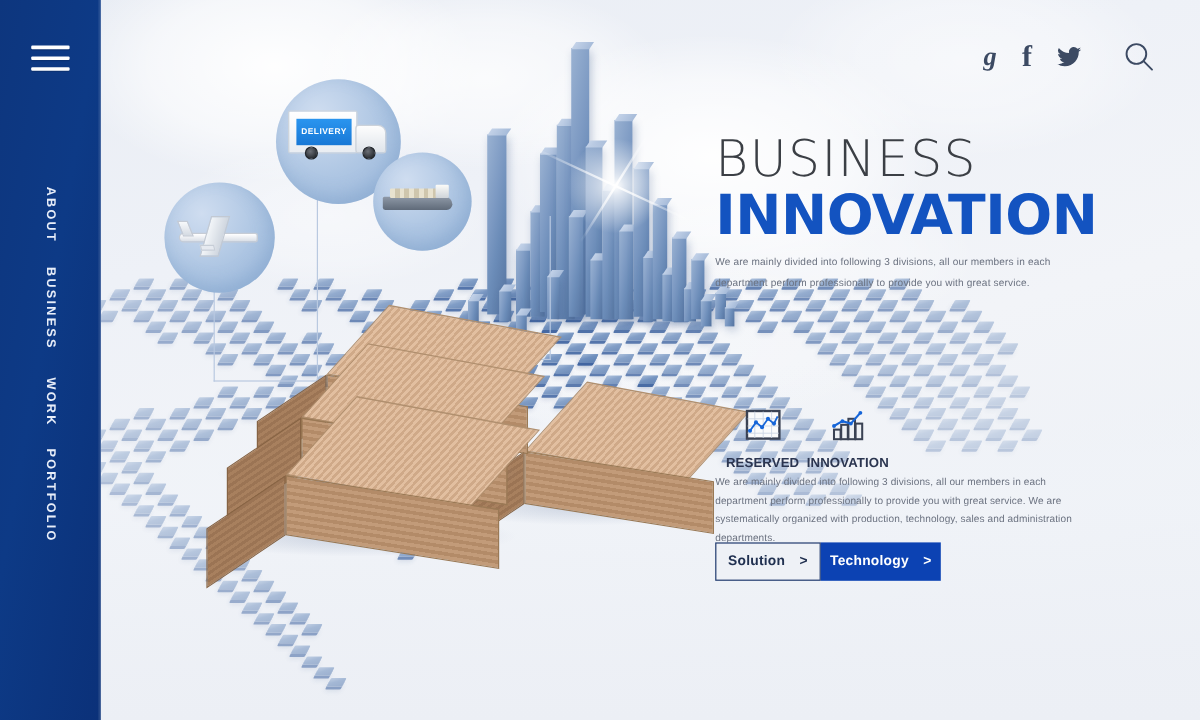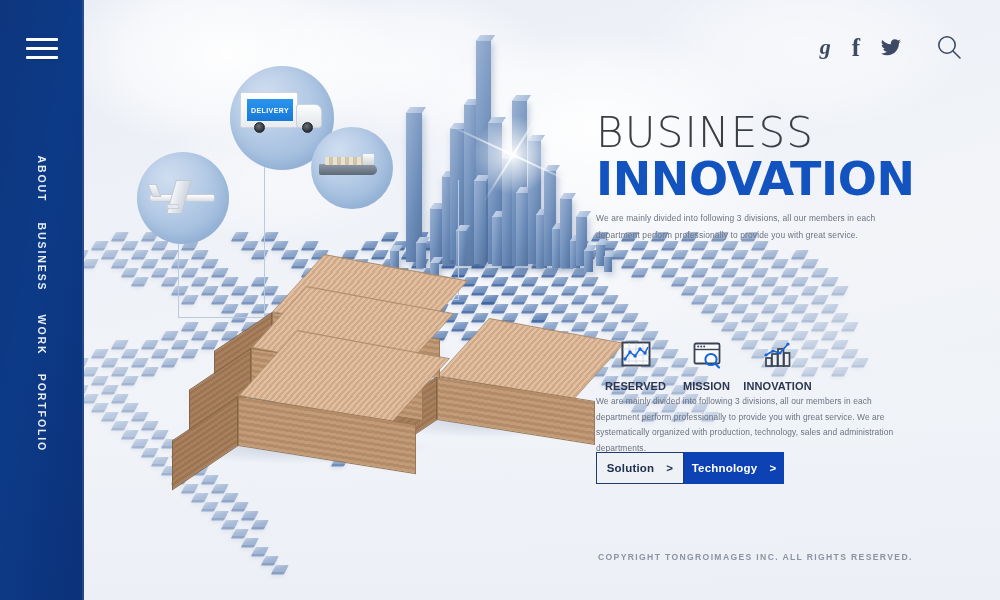--- a/index.html
+++ b/index.html
@@ -835,36 +835,20 @@
                 <circle cx="16" cy="16" r="1.7"></circle>
                 <circle cx="21" cy="9" r="1.7"></circle>
                 <circle cx="26" cy="13" r="1.7"></circle>
               </g>
           </svg>
         </div>
         <div class="flabel">RESERVED</div>
       </div>
 
 
-      <div class="feature">
-        <div class="ficon">
-          <svg width="34" height="30" viewBox="0 0 34 30" aria-hidden="true">
-            <rect x="4.5" y="3.5" width="25" height="20" rx="1.5" fill="#fafbfc" stroke="#3a4254" stroke-width="1.8"></rect>
-            <line x1="4.5" y1="9.5" x2="29.5" y2="9.5" stroke="#3a4254" stroke-width="1.4"></line>
-            <g fill="#3a4254">
-                <circle cx="8.2" cy="6.6" r="1"></circle>
-                <circle cx="11.2" cy="6.6" r="1"></circle>
-                <circle cx="14.2" cy="6.6" r="1"></circle>
-              </g>
-            <circle cx="21" cy="19.5" r="5.6" fill="none" stroke="#1565d8" stroke-width="2"></circle>
-            <line x1="25" y1="23.5" x2="29" y2="27.5" stroke="#1565d8" stroke-width="2.2" stroke-linecap="round"></line>
-          </svg>
-        </div>
-        <div class="flabel">MISSION</div>
-      </div>
 
       <div class="feature">
         <div class="ficon">
           <svg width="34" height="31" viewBox="0 0 34 31" aria-hidden="true">
             <g fill="#eef1f5" stroke="#3a4254" stroke-width="1.7">
               <rect x="5" y="18" width="5.5" height="8"></rect>
               <rect x="11" y="14" width="5.5" height="12"></rect>
               <rect x="17" y="9" width="5.5" height="17"></rect>
               <rect x="23" y="13" width="5.5" height="13"></rect>
             </g>
@@ -888,16 +872,15 @@
       <div class="btn btn-outline">
         <span>Solution</span>
         <span class="chev">&gt;</span>
       </div>
       <div class="btn btn-solid">
         <span>Technology</span>
         <span class="chev">&gt;</span>
       </div>
     </div>
 
-    <div class="copyright">COPYRIGHT TONGROIMAGES INC. ALL RIGHTS RESERVED.</div>
   </div>
 
 </div>
 
 </body></html>

